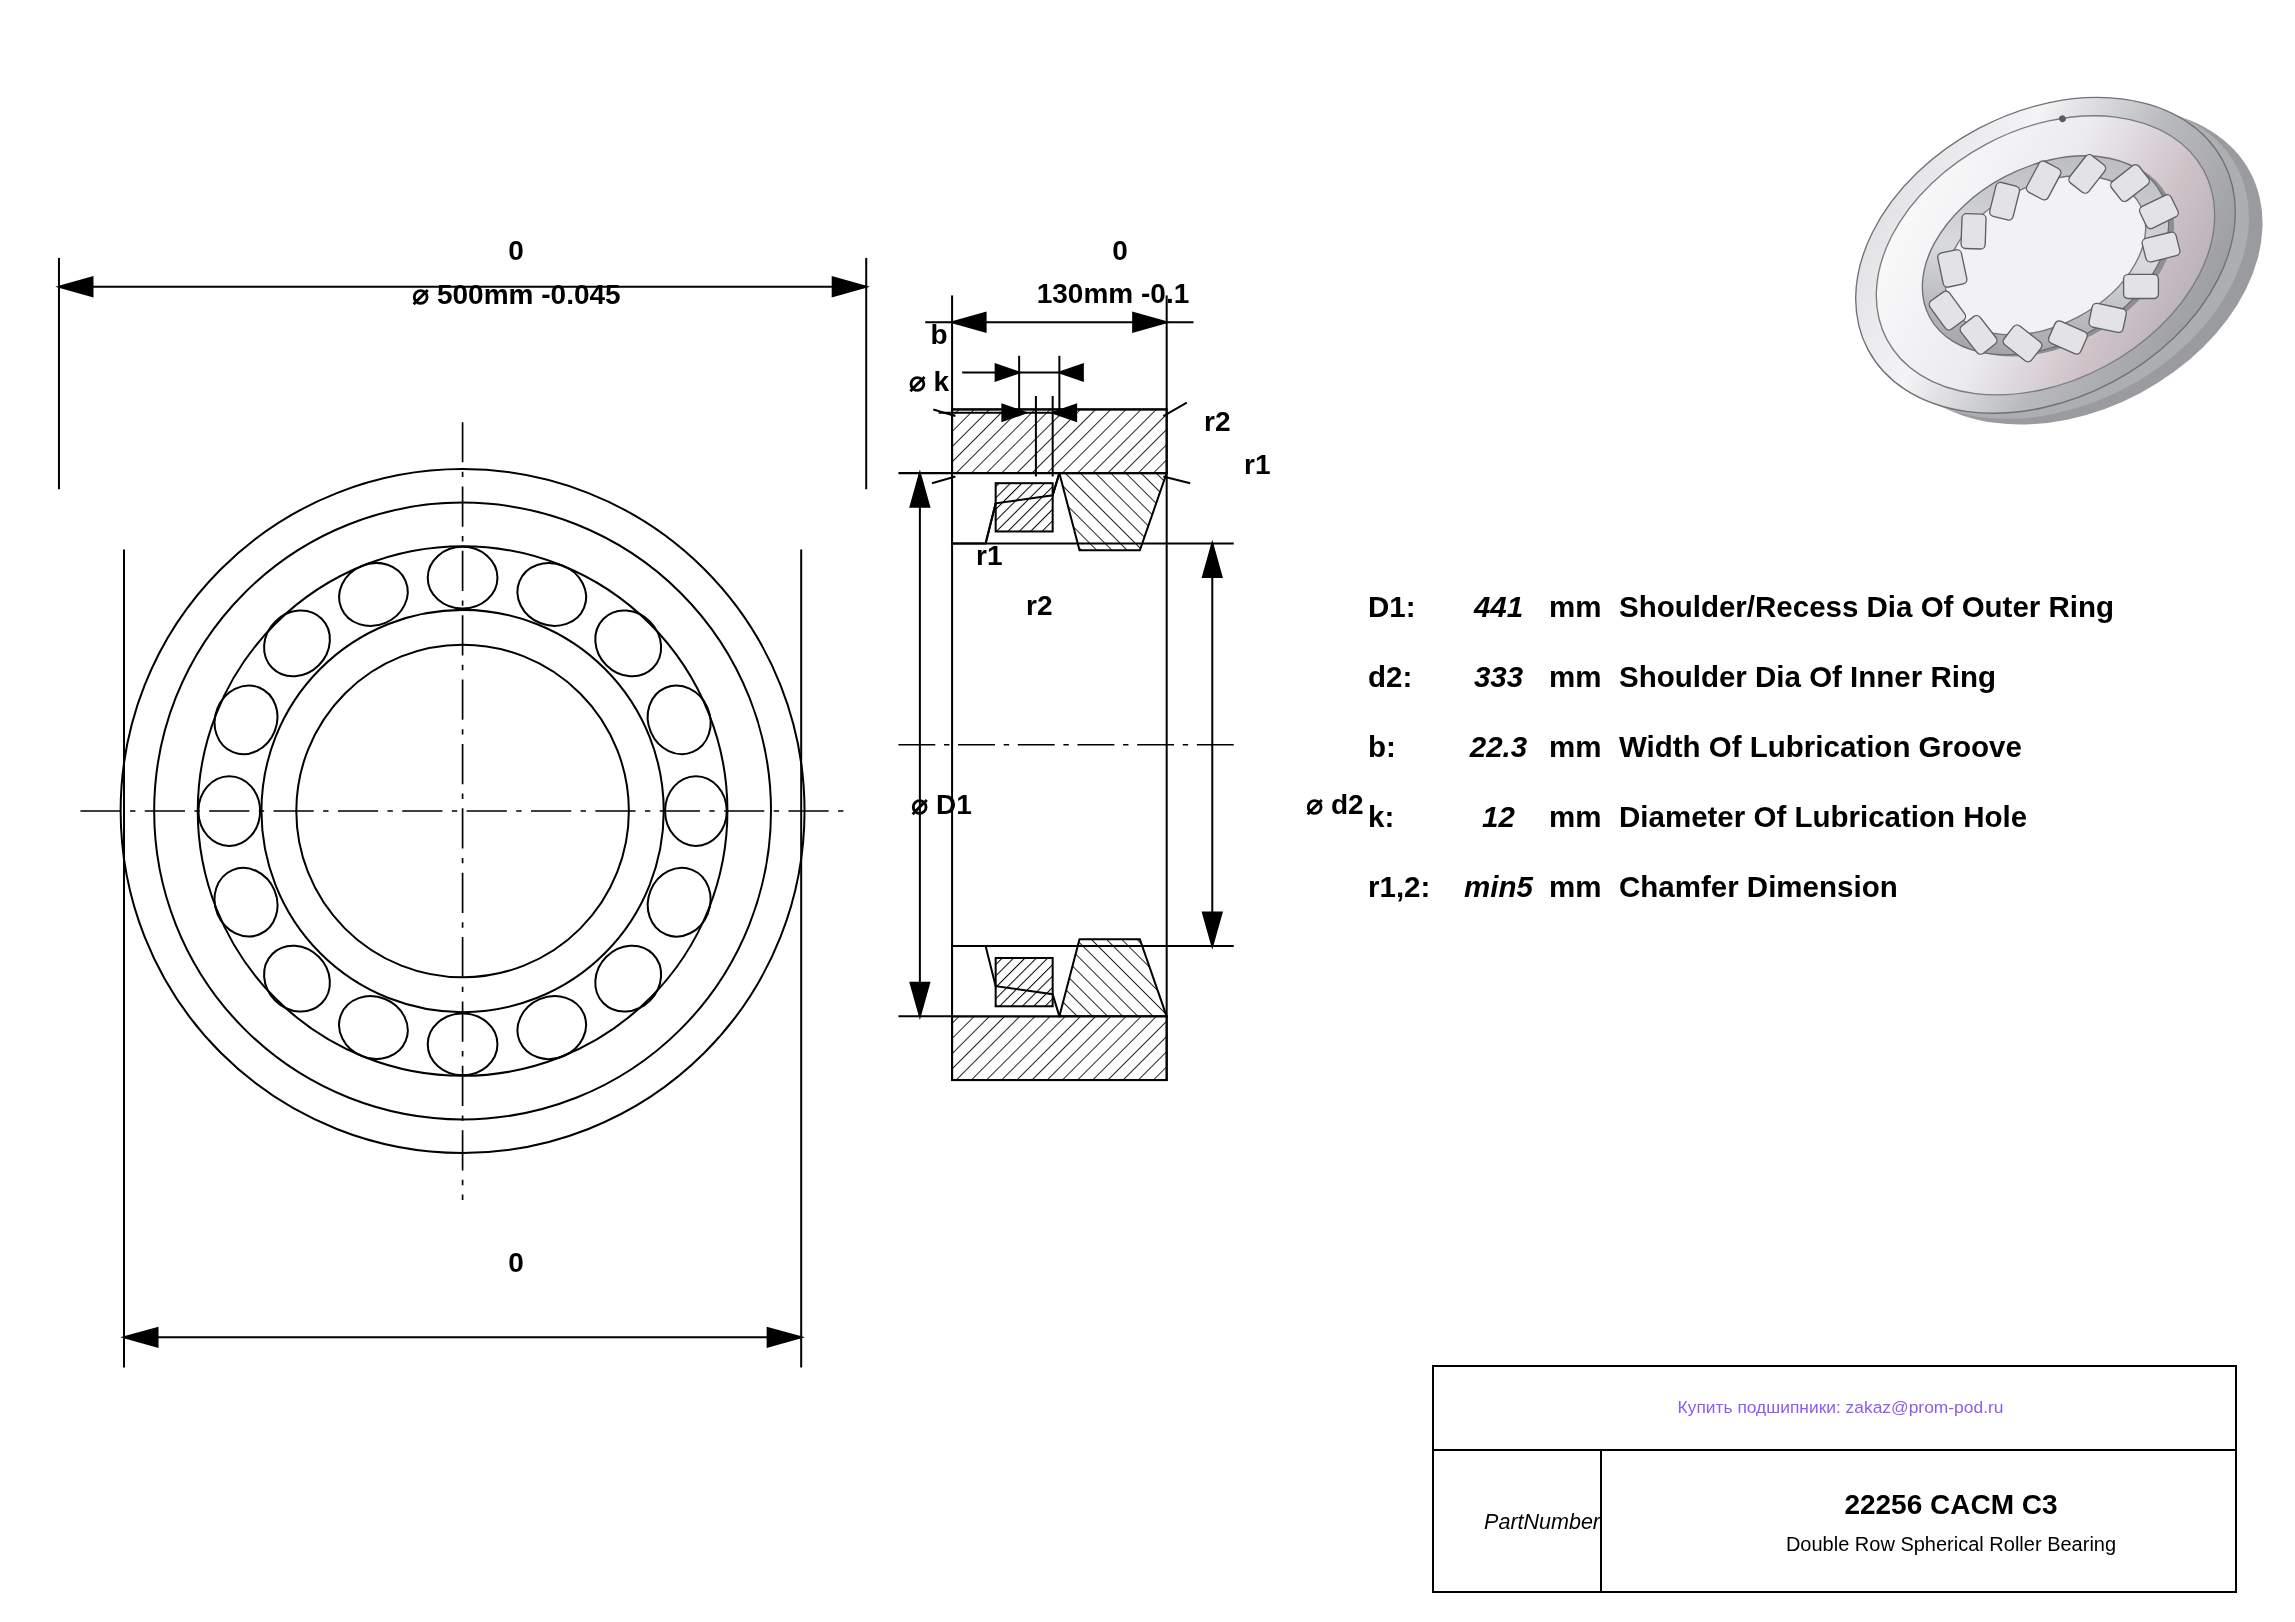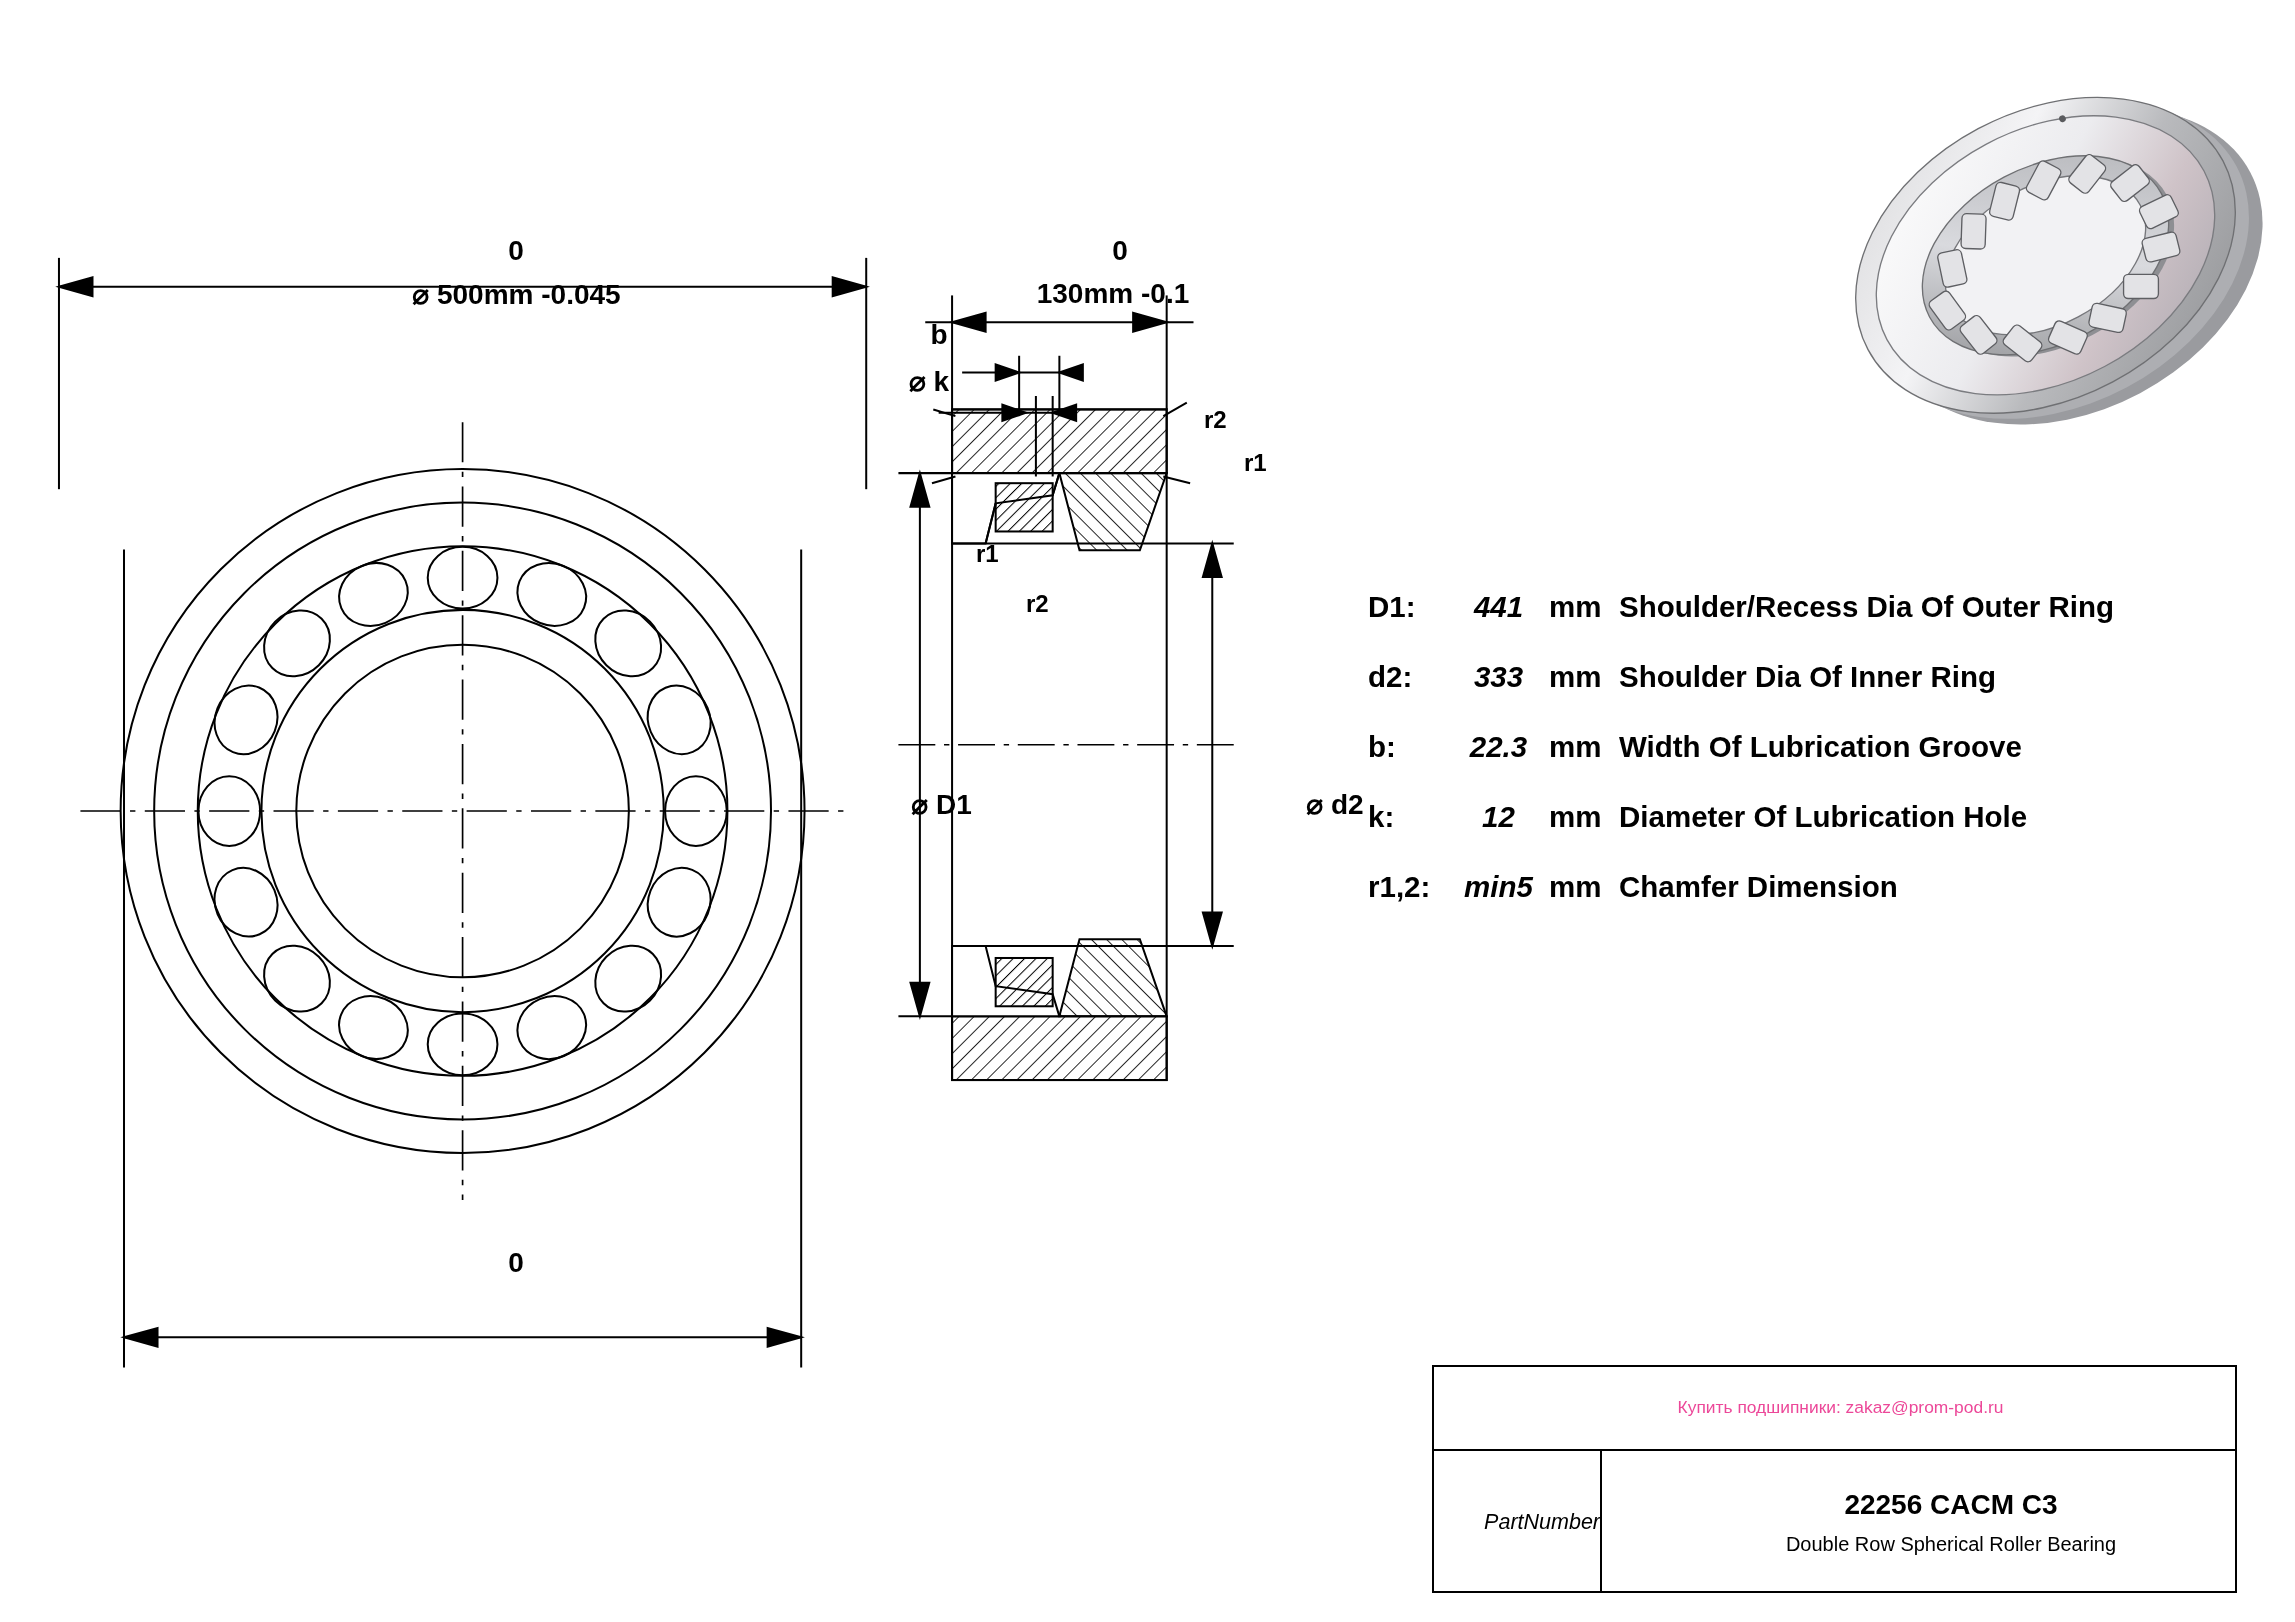--- a/index.html
+++ b/index.html
@@ -9,27 +9,27 @@
   svg{display:block;}
   .specs{position:absolute;left:1368px;top:590px;width:885px;}
   .spec-row{display:flex;align-items:baseline;margin-bottom:36px;font-size:29.5px;font-weight:bold;}
   .spec-sym{width:80px;text-align:left;}
   .spec-val{width:101px;text-align:center;font-style:italic;}
   .spec-unit{width:70px;text-align:left;}
   .spec-desc{text-align:left;}
   .titleblock{position:absolute;left:1432px;top:1365px;width:805px;height:228px;}
   .tb-line{position:absolute;background:#000;}
   .tb-note{position:absolute;left:0;top:0;width:805px;height:84px;display:flex;align-items:center;justify-content:center;}
-  .tb-note span{font-size:17.4px;color:#ec4899;padding-left:12px;}
+  .tb-note span{font-size:17.4px;color:#8b5cf6;padding-left:12px;}
   .tb-part{position:absolute;left:0px;top:86px;width:168px;height:142px;display:flex;flex-direction:row;align-items:center;justify-content:flex-end;font-size:21.5px;font-style:italic;}
   .tb-name{position:absolute;left:169px;top:86px;width:700px;height:142px;display:flex;flex-direction:column;align-items:center;justify-content:center;}
   .tb-name .pn{font-size:28px;font-weight:bold;margin-bottom:12px;}
   .tb-name .pd{font-size:20px;}
   .dimtxt{font-size:28px;font-weight:bold;text-align:center;}
-  .sm{font-size:24px;font-weight:bold;}
+  .sm{font-size:28px;font-weight:bold;}
 </style>
 </head>
 <body>
 
 <div class="stage">
 
   <svg width="872" height="1408" style="position:absolute;left:40px;top:221px;" viewBox="0 0 1300 2100">
     <g fill="none" stroke="#000" stroke-width="3">
 
       <circle cx="630" cy="880" r="510"></circle>

